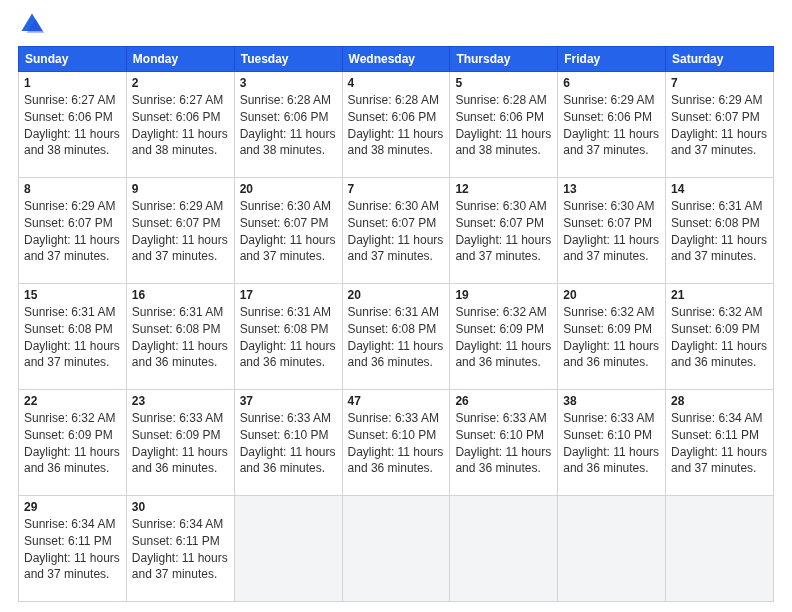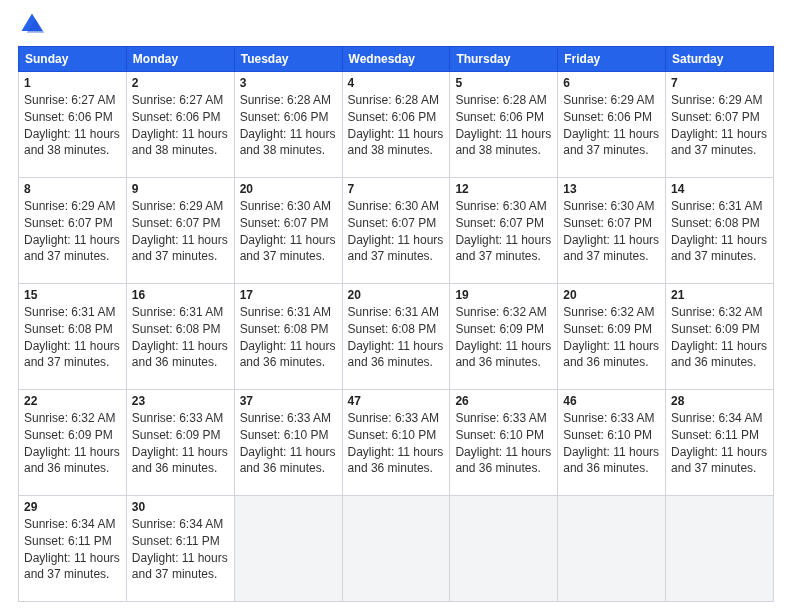--- a/index.html
+++ b/index.html
@@ -242,21 +242,21 @@
       </td>
           <td>
         <span class="day-num">47</span>
         <span class="day-info">Sunrise: 6:33 AM<br>Sunset: 6:10 PM<br>Daylight: 11 hours and 36 minutes.</span>
       </td>
           <td>
         <span class="day-num">26</span>
         <span class="day-info">Sunrise: 6:33 AM<br>Sunset: 6:10 PM<br>Daylight: 11 hours and 36 minutes.</span>
       </td>
           <td>
-        <span class="day-num">46</span>
+        <span class="day-num">38</span>
         <span class="day-info">Sunrise: 6:33 AM<br>Sunset: 6:10 PM<br>Daylight: 11 hours and 36 minutes.</span>
       </td>
           <td>
         <span class="day-num">28</span>
         <span class="day-info">Sunrise: 6:34 AM<br>Sunset: 6:11 PM<br>Daylight: 11 hours and 37 minutes.</span>
       </td>
         </tr>
         <tr>
           <td>
         <span class="day-num">29</span>

